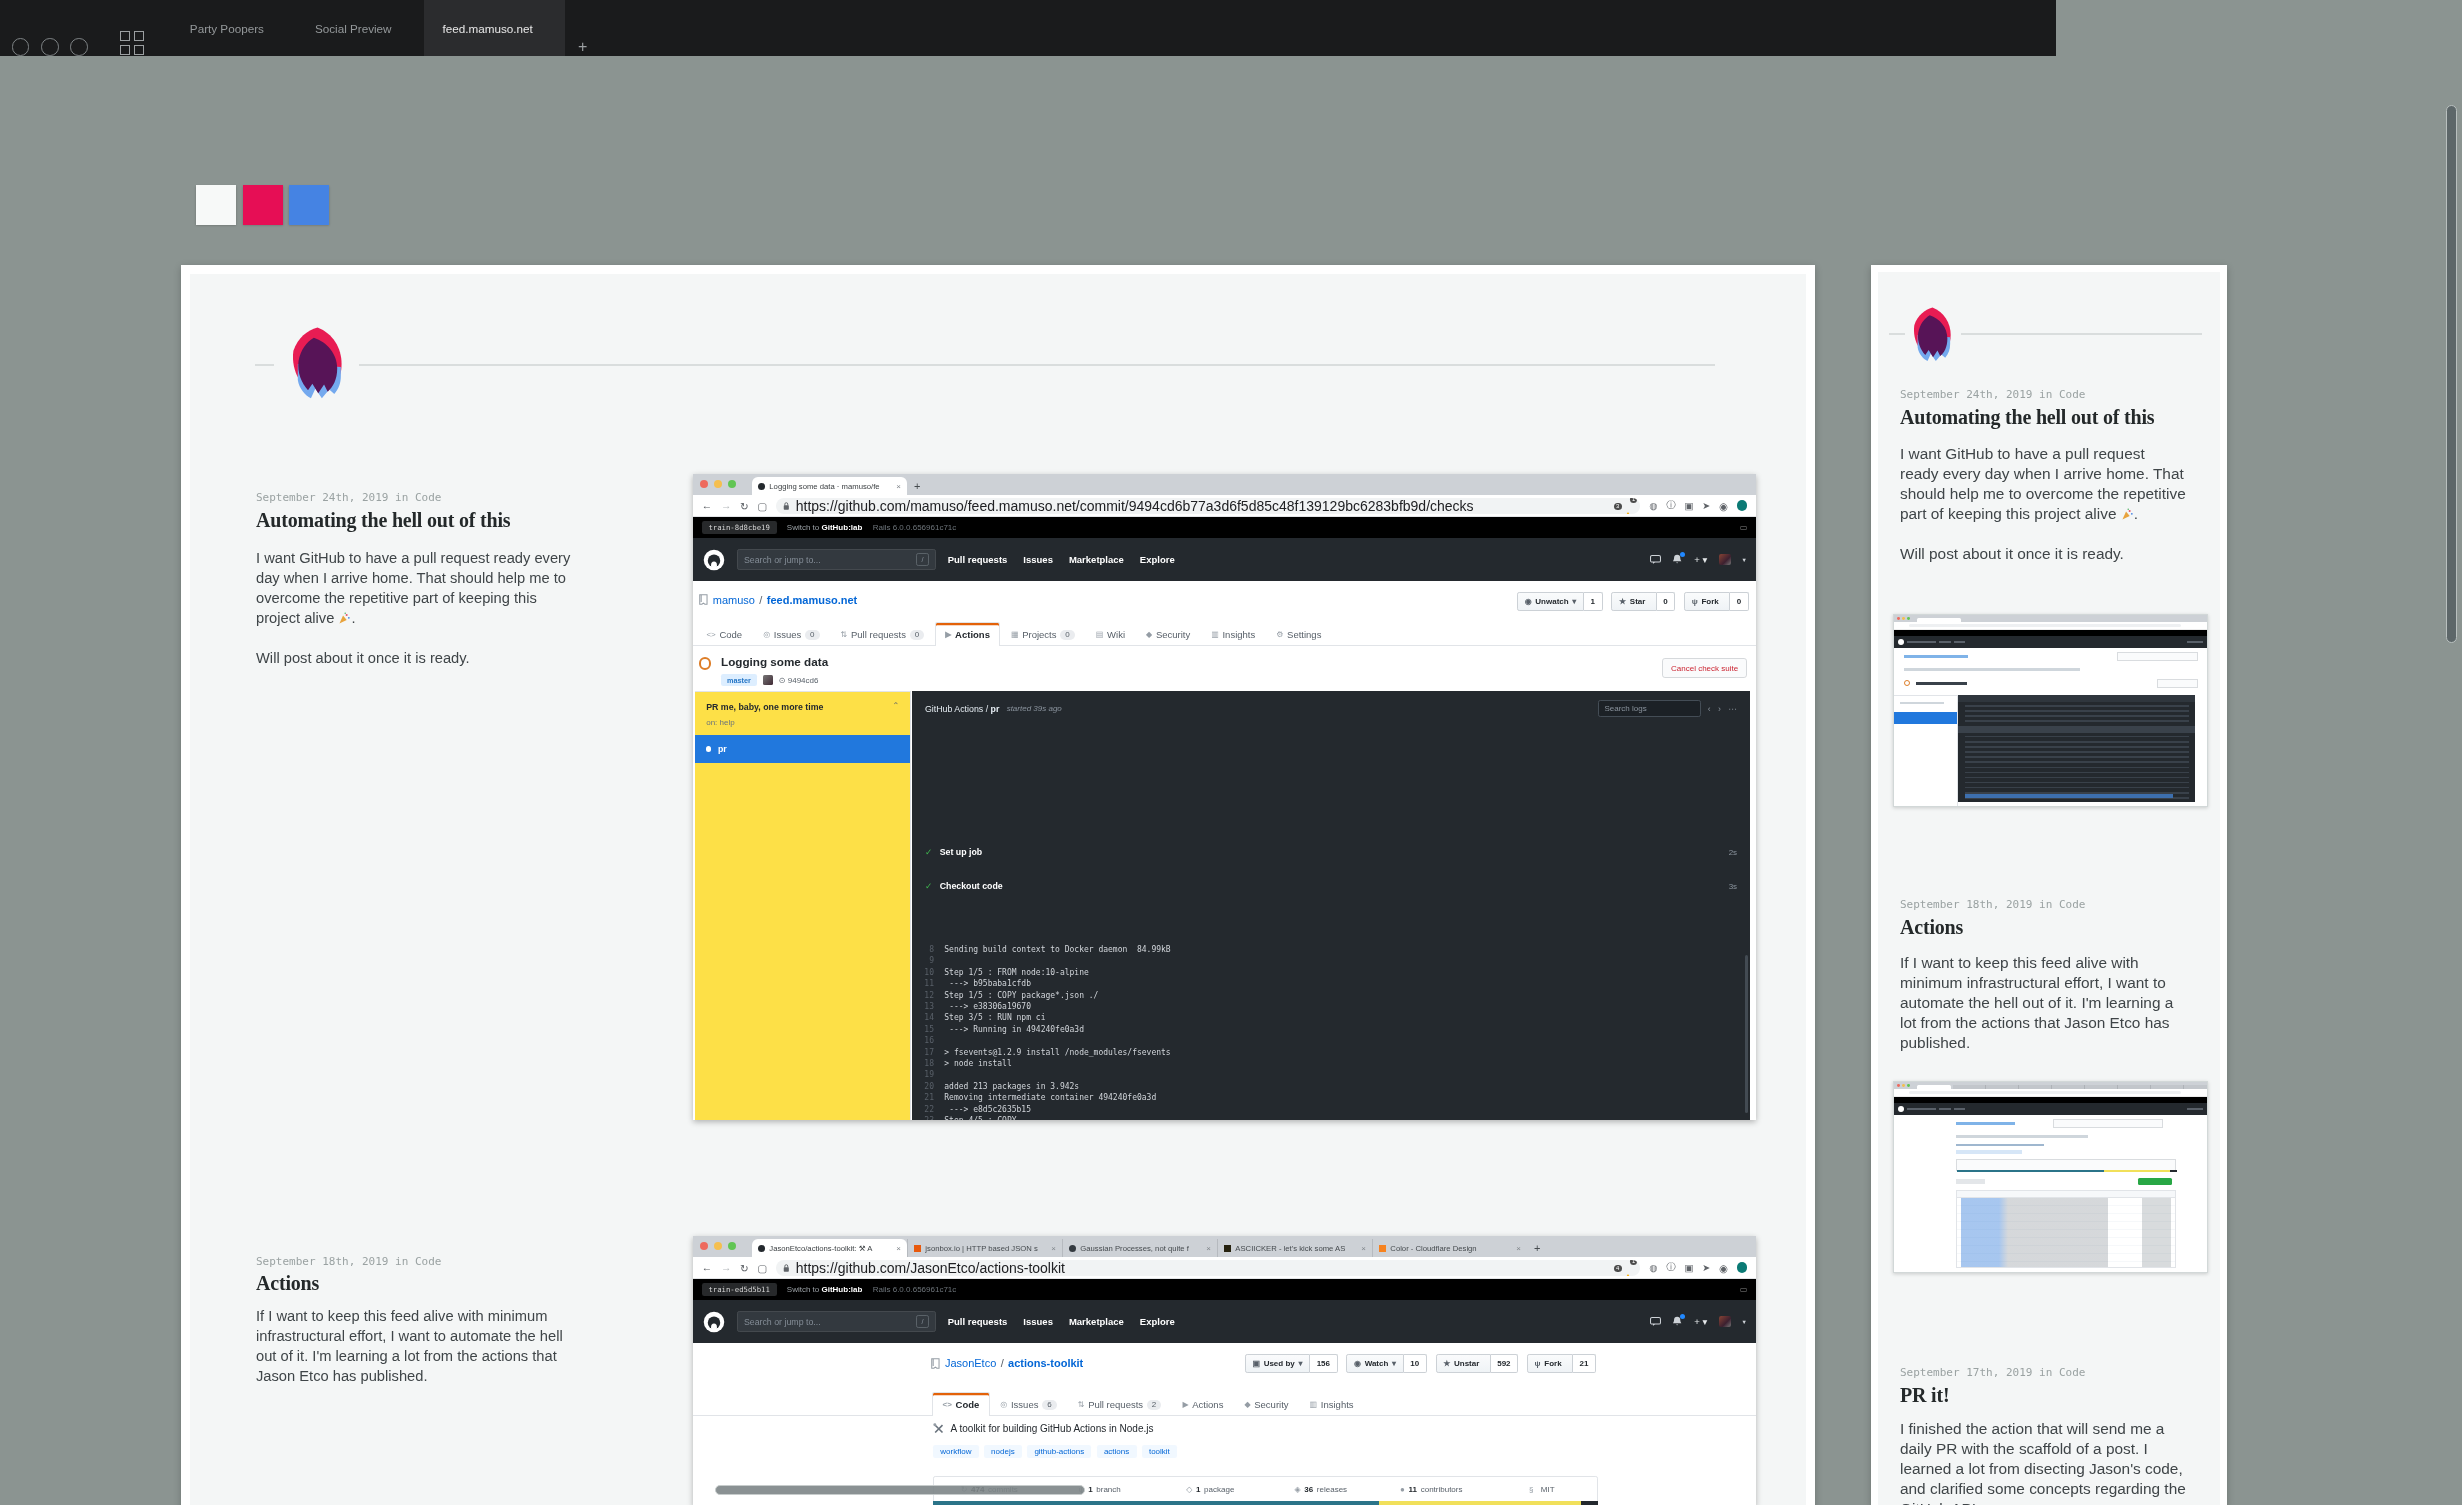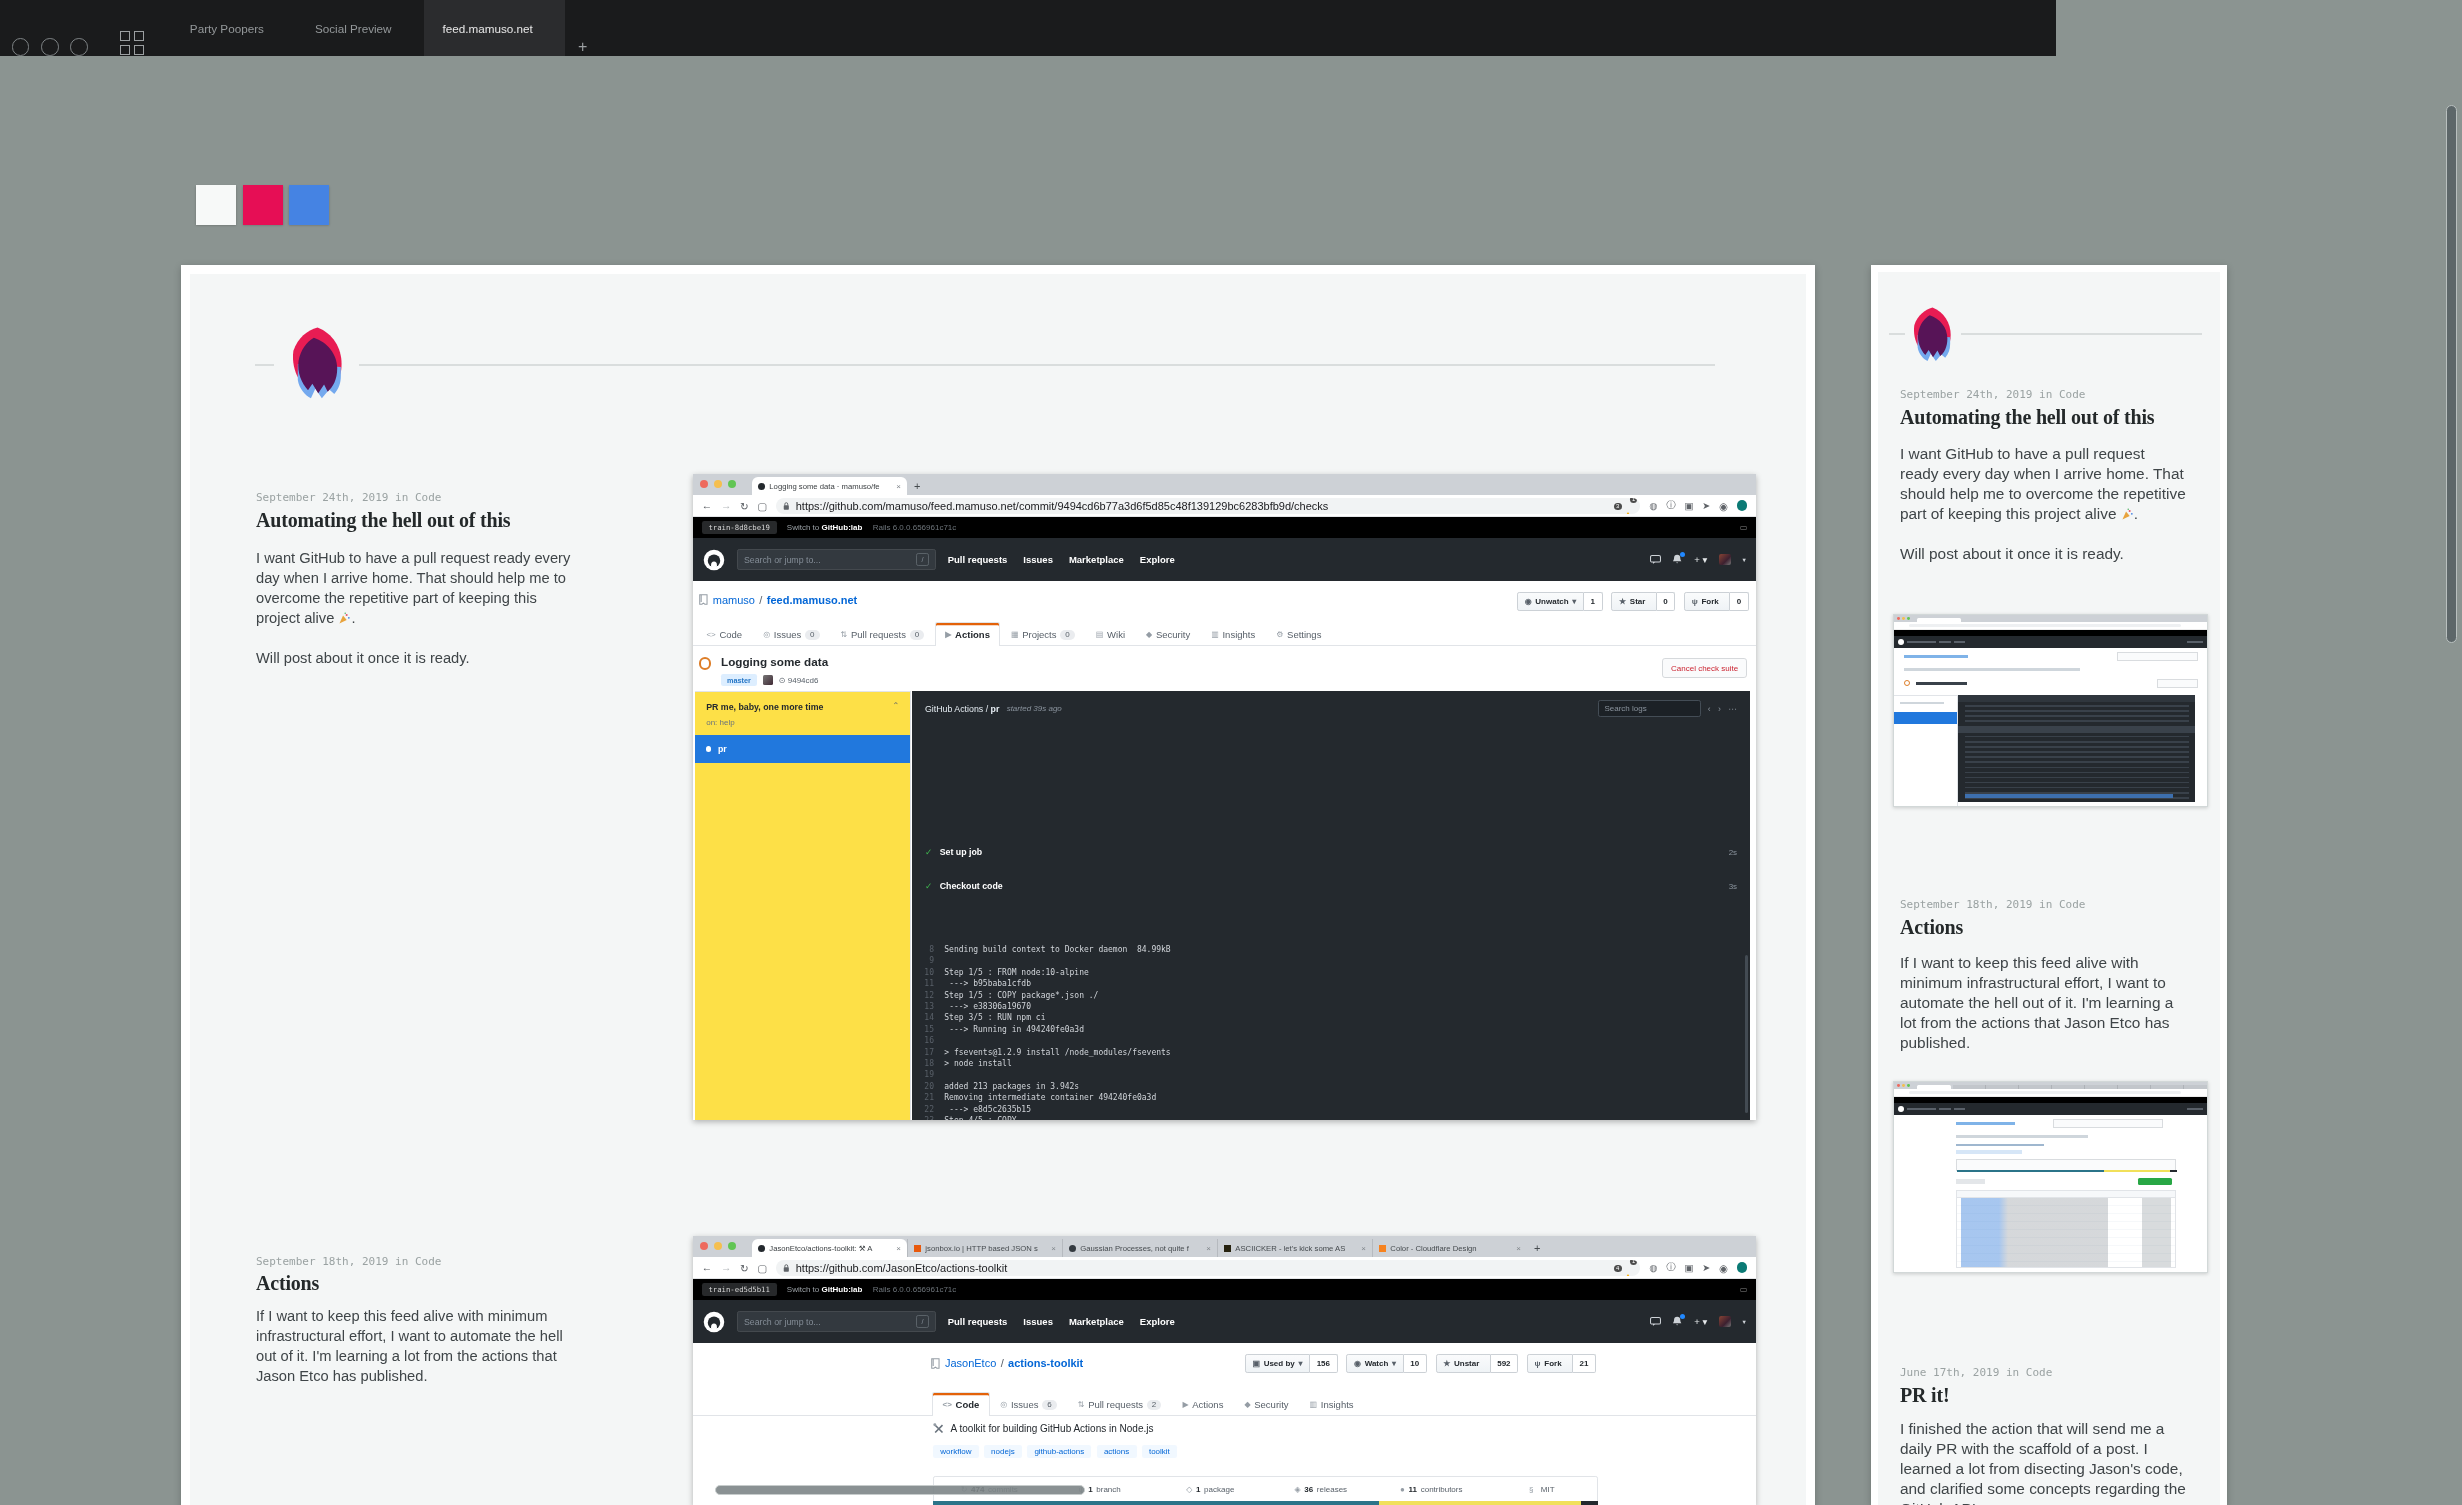--- a/index.html
+++ b/index.html
@@ -36,21 +36,21 @@
 .ctabs{display:flex;margin-left:13px;align-items:flex-end;height:21px}
 .ctab{width:155px;height:17.6px;display:flex;align-items:center;gap:4.4px;padding:0 5.9px;font-size:7.7px;color:#454a4e;border-left:0.7px solid #b6babf;overflow:hidden;white-space:nowrap}
 .ctab.active{background:#fff;border-radius:5.9px 5.9px 0 0;border-left:none;color:#3c4043}
 .ctab .fav{width:7.3px;height:7.3px;flex:0 0 7.3px}
 .ctab .ti{flex:1;overflow:hidden}
 .ctab .x{color:#80868b;font-size:8px}
 .cplus{font-size:11px;color:#454a4e;margin:0 0 2.9px 7.3px}
 .ctoolbar{position:absolute;left:0;top:21px;right:0;height:22px;background:#fff;display:flex;align-items:center;padding:0 8.8px;gap:8.8px;border-bottom:0.7px solid #e3e5e8}
 .cic{font-size:10.3px;color:#5f6368}
 .urlbar{flex:1;height:16px;background:#f1f3f4;border-radius:8px;display:flex;align-items:center;padding:0 7.3px;gap:5.9px;overflow:hidden}
-.url{font-size:11px;color:#202124;white-space:nowrap;overflow:hidden;flex:1}
+.url{font-size:14px;color:#202124;white-space:nowrap;overflow:hidden;flex:1}
 .badge{position:relative;display:inline-block}
 .badge .bnum{position:absolute;top:-2.9px;right:-4.4px;background:#4c4c4c;color:#fff;font-size:5.9px;border-radius:3.7px;padding:0 2.2px;line-height:7.3px}
 .shield{width:8.8px;height:10.3px;background:#fb542b;clip-path:polygon(0 12%,50% 0,100% 12%,100% 55%,50% 100%,0 55%)}
 .tri{width:0;height:0;border-left:5.1px solid transparent;border-right:5.1px solid transparent;border-bottom:8.8px solid #f9ab00}
 .cicons{display:flex;align-items:center;gap:8.8px;color:#5f6368;font-size:9.5px}
 .tealdot{width:10.3px;height:10.3px;border-radius:50%;background:#0b7a75}
 .banner{position:absolute;left:0;top:43px;right:0;height:21px;background:#000;display:flex;align-items:center;padding:0 8.8px;gap:10.3px}
 .train{font-family:"DejaVu Sans Mono",monospace;font-size:7.3px;color:#d6d6d6;background:#27292b;border-radius:2.2px;padding:2.2px 6.6px}
 .sw{font-size:8px;color:#9ba1a6}.sw b{color:#fff}
 .rails{font-size:8px;color:#6f767c}
@@ -883,21 +883,21 @@
       <span class="t-greenbtn" style="right:35px;top:63px;width:34px;height:7.3px"></span>
       <div style="position:absolute;left:62px;top:75px;width:220px;height:78px;border:0.7px solid #e1e4e8">
         <div style="position:absolute;left:0;top:0;right:0;height:7.3px;background:#f6f8fa;border-bottom:0.7px solid #e1e4e8"></div>
         <div class="t-rows" style="left:0;top:7.3px;right:0;bottom:0"></div>
         <div class="t-rowtint" style="left:4.4px;top:7.3px;right:4.4px;bottom:0"></div>
         <div class="t-datecol" style="right:4.4px;top:7.3px;width:29px;bottom:0"></div>
       </div>
     </div>
   </div>
 
-  <div class="pdate" style="left:1900px;top:1366px">June 17th, 2019 in Code</div>
+  <div class="pdate" style="left:1900px;top:1366px">September 17th, 2019 in Code</div>
   <div class="ptitle" style="left:1900px;top:1384px">PR it!</div>
   <div class="pbody side" style="left:1900px;top:1419px;width:287px">
     <span>I finished the action that will send me a daily PR with the scaffold of a post. I learned a lot from disecting Jason's code, and clarified some concepts</span> <span>regarding the GitHub API.</span>
   </div>
 
   <div id="vscroll"></div>
 
 </div>
 
 

